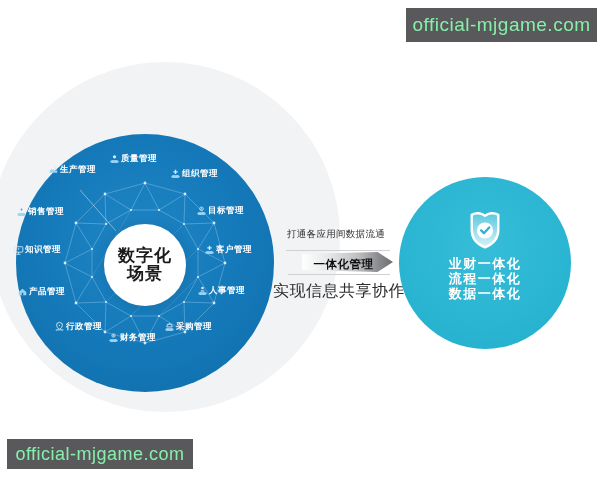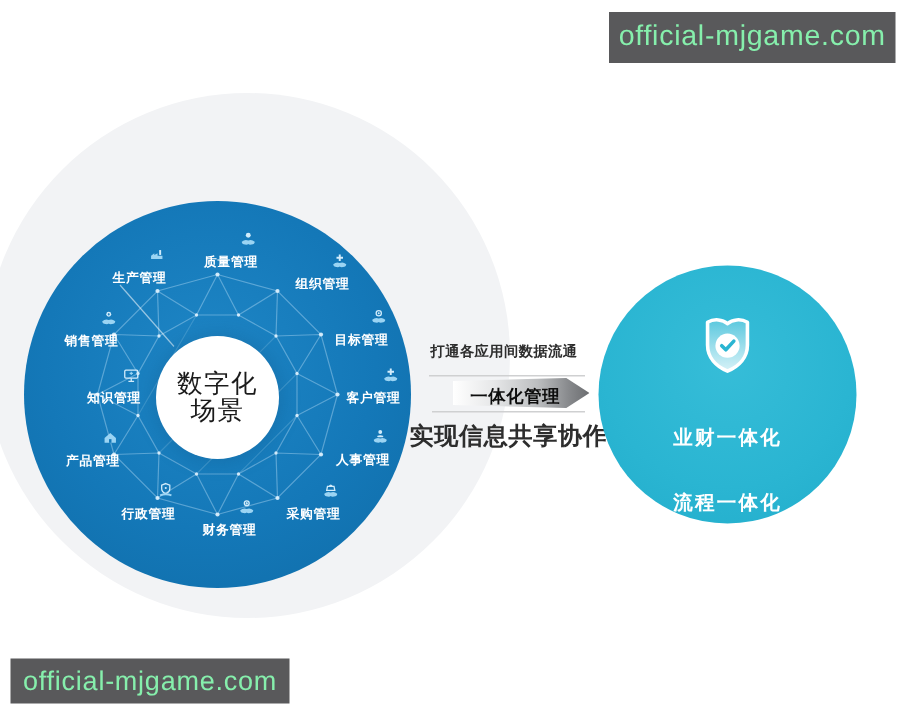--- a/index.html
+++ b/index.html
@@ -19,33 +19,33 @@
     border-radius:50%;
     background:radial-gradient(circle at 48% 42%, #1e86c6 0%, #1478b8 55%, #0f6ca7 100%);
   }
   .mesh{position:absolute;left:50px;top:168px;width:190px;height:190px;pointer-events:none;}
   .center-circle{
     position:absolute;left:104px;top:224px;width:82px;height:82px;border-radius:50%;
     background:#ffffff;display:flex;flex-direction:column;align-items:center;justify-content:center;
     box-shadow:0 0 14px rgba(10,60,100,.25);
   }
   .center-circle .t{
-    font-size:17px;font-weight:normal;color:#1b1b1b;line-height:18px;letter-spacing:1px;
+    font-size:17px;font-weight:bold;color:#1b1b1b;line-height:18px;letter-spacing:1px;
   }
   
   .orbit-item{
-    position:absolute;width:64px;display:flex;flex-direction:column;align-items:flex-end;
+    position:absolute;width:64px;display:flex;align-items:flex-start;
   }
   .oi-icon{height:13px;line-height:0;margin-bottom:3px;}
   .oi-label{
     font-size:8.5px;font-weight:bold;color:#ffffff;letter-spacing:.5px;white-space:nowrap;
   }
   
   .mid-text{
-    position:absolute;width:140px;text-align:center;color:#2d2d2d;font-weight:bold;
+    position:absolute;width:140px;text-align:center;color:#2d2d2d;font-weight:normal;
   }
   .mid-top{left:266px;top:228px;font-size:9.5px;letter-spacing:.3px;}
   .mid-bottom{left:269px;top:281px;font-size:16px;letter-spacing:.5px;}
   .thin-line{position:absolute;height:1px;background:#cfd0d1;}
   .line-top{left:286px;top:250px;width:104px;}
   .line-bottom{left:288px;top:274px;width:102px;}
   .arrow{
     position:absolute;left:302px;top:252px;width:91px;height:20px;
     background:linear-gradient(90deg,#ffffff 0%,#e6e7e8 30%,#bcbec0 62%,#87898c 85%,#6b6d70 100%);
     clip-path:polygon(0 10%,83% 0%,100% 50%,83% 100%,0 90%);
@@ -55,21 +55,21 @@
   .arrow span{font-size:11.5px;font-weight:bold;color:#0d0d0d;letter-spacing:.5px;white-space:nowrap;}
   
   .right-circle{
     position:absolute;left:399px;top:177px;width:172px;height:172px;border-radius:50%;
     background:radial-gradient(circle at 50% 38%, #36bdd8 0%, #2ab5d2 60%, #22adcb 100%);
     display:flex;flex-direction:column;align-items:center;
   }
   .shield-wrap{margin-top:31px;line-height:0;}
   .rc-lines{margin-top:4px;text-align:center;}
   .rc-line{
-    font-size:13px;font-weight:bold;color:#ffffff;line-height:15px;letter-spacing:1.5px;white-space:nowrap;margin-top:28px;
+    font-size:13px;font-weight:bold;color:#ffffff;line-height:15px;letter-spacing:1.5px;white-space:nowrap;
   }
   
   .wm{
     position:absolute;background:#59595b;color:#86efac;
     display:flex;align-items:center;justify-content:center;
     font-size:19px;letter-spacing:.5px;
   }
   .wm-top{left:406px;top:8px;width:191px;height:34px;}
   .wm-bottom{left:7px;top:439px;width:186px;height:30px;font-size:18px;}
 </style>
@@ -181,21 +181,21 @@
       </svg></span>
   <span class="oi-label">行政管理</span>
 </div>
 <div class="orbit-item" style="left:16px;top:286px">
   <span class="oi-icon"><svg viewBox="0 0 24 24" width="13" height="13">
         <path d="M5 11 L12 5 L19 11 V17 H5 Z" fill="#9bd4f3"></path>
         <rect x="10.5" y="12.5" width="3" height="4.5" fill="#1478b8"></rect>
       </svg></span>
   <span class="oi-label">产品管理</span>
 </div>
-<div class="orbit-item" style="left:30px;top:244px">
+<div class="orbit-item" style="left:12px;top:244px">
   <span class="oi-icon"><svg viewBox="0 0 24 24" width="13" height="13">
         <rect x="4" y="5" width="16" height="10" rx="1.4" fill="none" stroke="#d2ecfb" stroke-width="1.6"></rect>
         <path d="M12 15 v3 M8.5 19 h7" stroke="#d2ecfb" stroke-width="1.6"></path>
         <path d="M12 7 v4 M10 9 h4" stroke="#9bd4f3" stroke-width="1.4"></path>
       </svg></span>
   <span class="oi-label">知识管理</span>
 </div>
 <div class="orbit-item" style="left:15px;top:206px">
   <span class="oi-icon"><svg viewBox="0 0 24 24" width="13" height="13">
         <circle cx="12" cy="6.5" r="3" fill="#d2ecfb"></circle>

